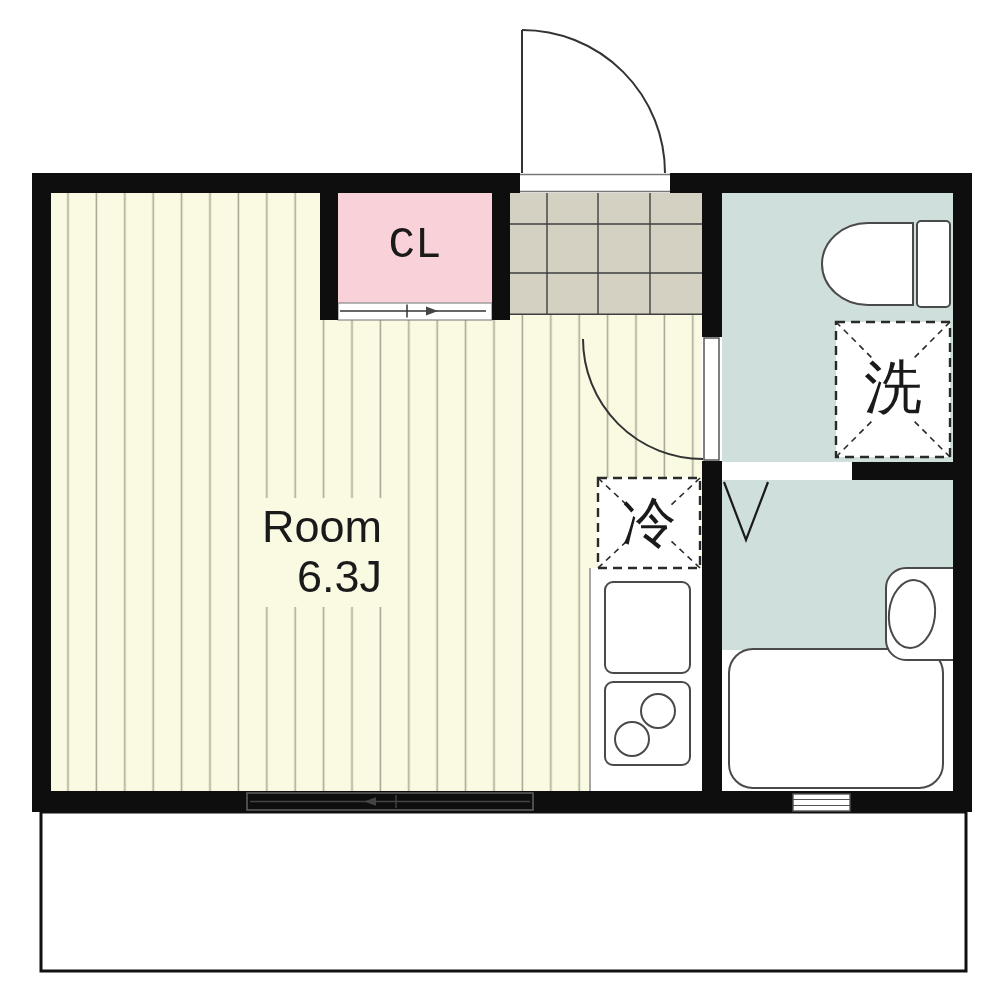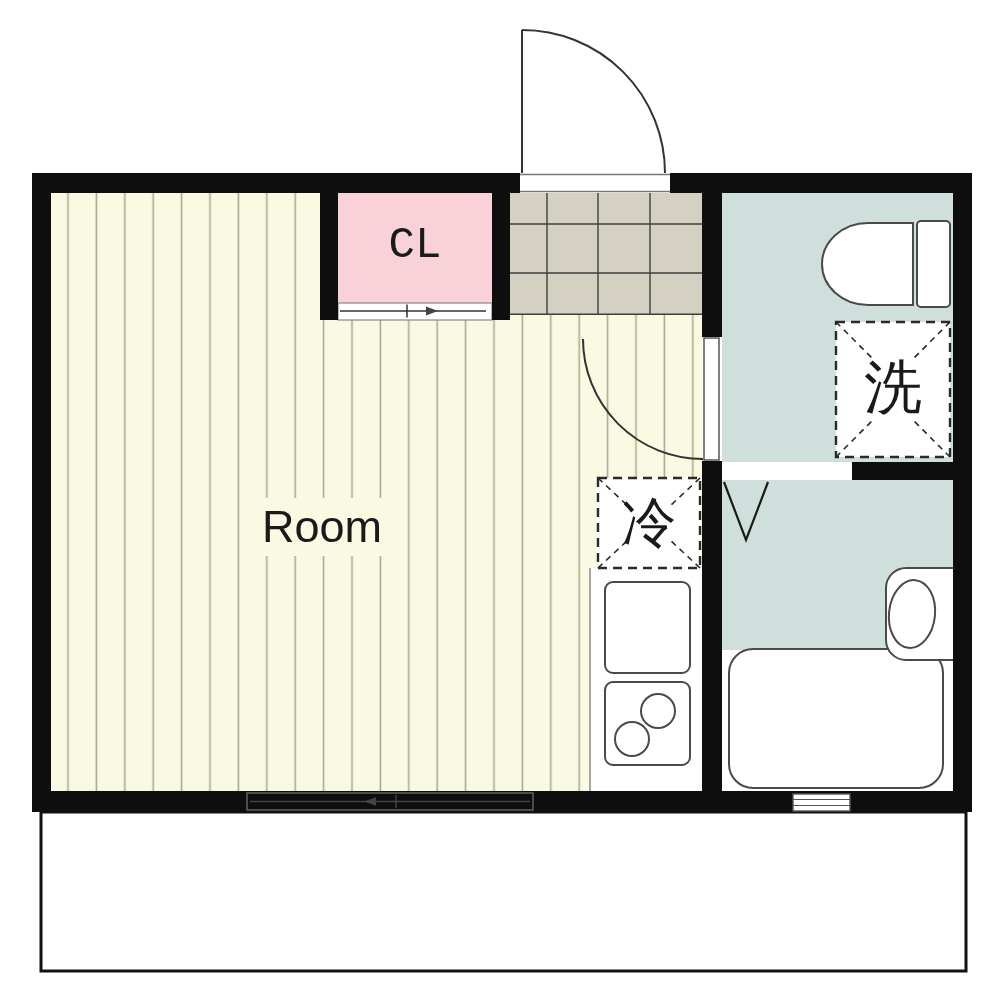--- a/index.html
+++ b/index.html
@@ -142,17 +142,18 @@
     </g>
 
     <g>
       <rect x="793" y="794" width="57" height="17" fill="#ffffff" stroke="#555555" stroke-width="1.4"></rect>
       <path d="M793 799.5 H850 M793 805.5 H850" stroke="#555555" stroke-width="1.1" fill="none"></path>
     </g>
   </svg>
 
   <div class="label room-label" style="left:322px; top:498px;text-align:right;">
     <div>Room</div>
+    <div>6.3J</div>
   </div>
   <div class="label cl-label" style="left:415px; top:221px;">CL</div>
   <div class="label kanji-label" style="left:649px; top:492px;">冷</div>
   <div class="label washer-label" style="left:893px; top:355px;">洗</div>
 </div>
 
 </body></html>

